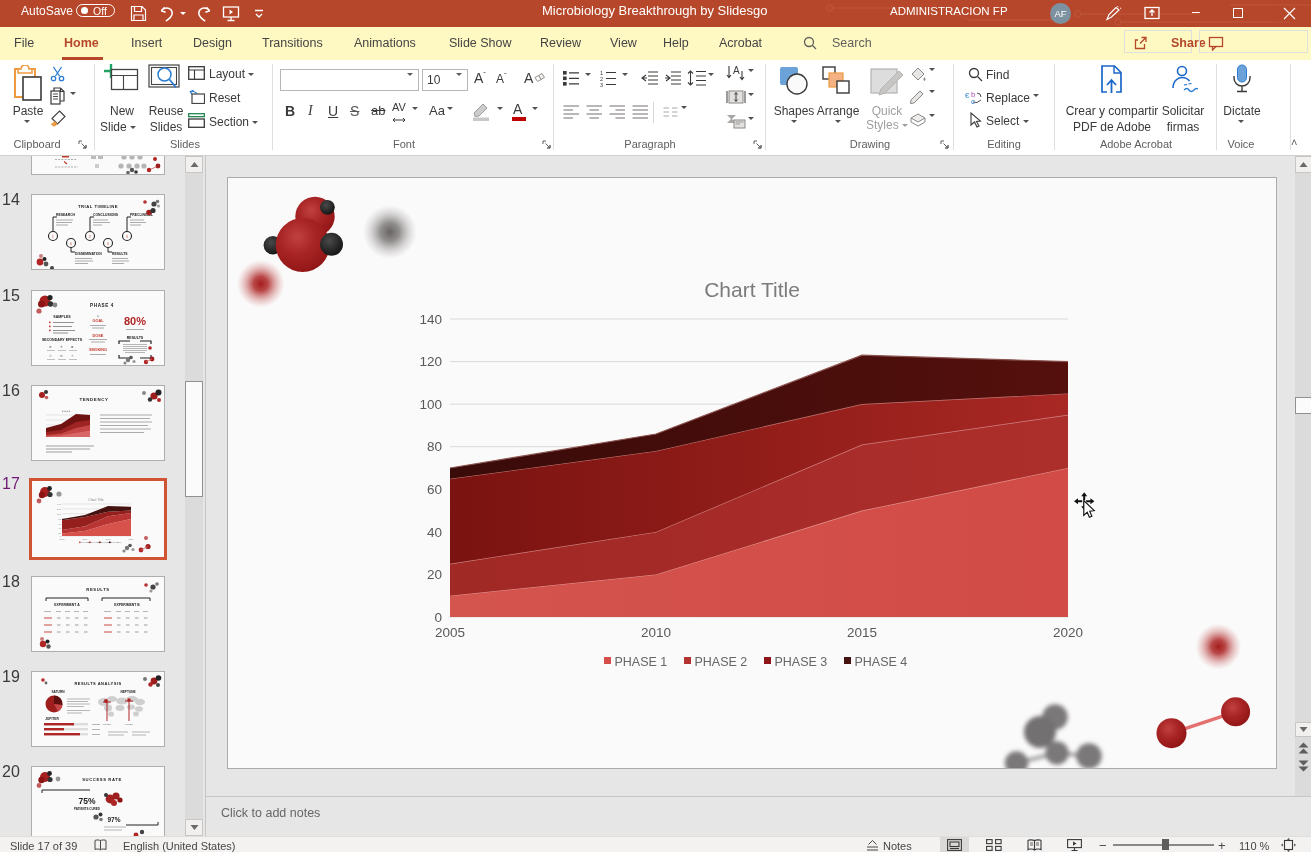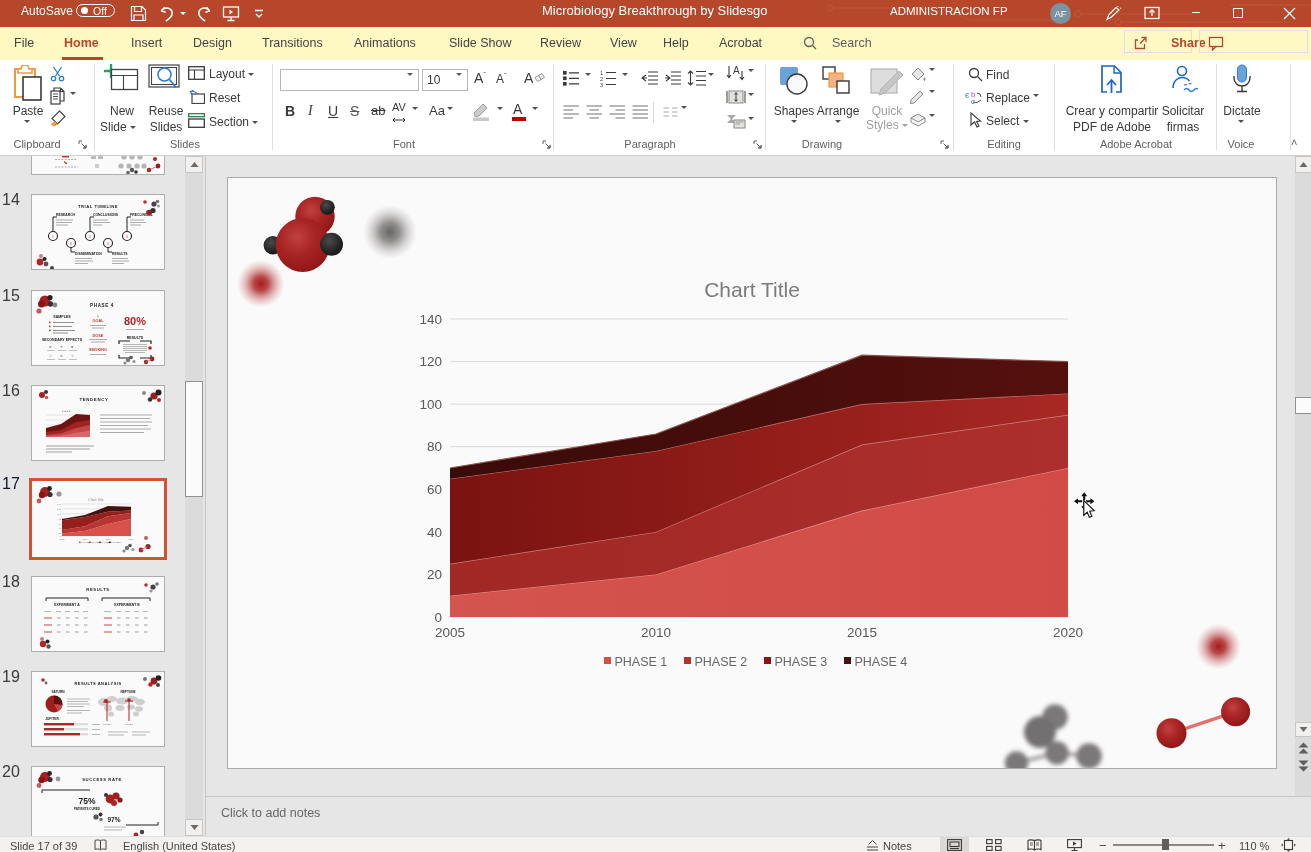--- a/index.html
+++ b/index.html
@@ -130,21 +130,21 @@
         <path d="M4.5 11.5 L4.5 15 L8 11.5"></path>
   </svg>
   <span class="tab" style="left:1228px;color:#B5472A;font-weight:bold;font-size:12.5px;margin-top:24px;">Comments</span>
 </div>
 
 <div id="ribbon">
   <div class="glabel" style="left:6px;width:62px;">Clipboard</div>
   <div class="glabel" style="left:105px;width:160px;">Slides</div>
   <div class="glabel" style="left:330px;width:148px;">Font</div>
   <div class="glabel" style="left:576px;width:148px;">Paragraph</div>
-  <div class="glabel" style="left:762px;width:120px;">Drawing</div>
+  <div class="glabel" style="left:810px;width:120px;">Drawing</div>
   <div class="glabel" style="left:964px;width:80px;">Editing</div>
   <div class="glabel" style="left:1076px;width:120px;">Adobe Acrobat</div>
   <div class="glabel" style="left:1211px;width:60px;">Voice</div>
   <div class="gsep" style="left:94px;"></div>
   <div class="gsep" style="left:272px;"></div>
   <div class="gsep" style="left:553px;"></div>
   <div class="gsep" style="left:765px;"></div>
   <div class="gsep" style="left:953px;"></div>
   <div class="gsep" style="left:1054px;"></div>
   <div class="gsep" style="left:1216px;"></div>
@@ -541,21 +541,21 @@
         <path d="M14 49 L29 47.5 L44 42 L58 39 L58 51 L14 51 Z" fill="#C64747"></path>
         <path d="M14 50.5 L29 49.5 L44 47 L58 44.5 L58 51 L14 51 Z" fill="#D86868"></path>
         <g stroke="#888" stroke-width="0.7">
           <path d="M68 29 H120 M68 32.5 H118 M68 36 H120 M68 39.5 H116 M68 43 H119 M68 46.5 H112"></path>
         </g>
         <g stroke="#777" stroke-width="0.7">
           <path d="M14 60 H62 M14 63 H58 M14 66 H40"></path>
         </g>
       </svg>
     </div>
-    <div class="thumbnum" style="top:318.5px;color:#0f172a;">17</div>
+    <div class="thumbnum" style="top:318.5px;color:#701a75;">17</div>
     <div class="thumb" style="top:322px;border:3px solid #D05434;left:29px;width:138px;height:82px;" id="th17">
       <svg width="132" height="76" viewBox="0 0 132 76">
         <circle cx="13" cy="11" r="5" fill="#A62020"></circle>
             <circle cx="10" cy="14" r="3.2" fill="#8C1414"></circle>
             <circle cx="17.5" cy="7.5" r="2.4" fill="#222"></circle>
             <circle cx="18" cy="13.5" r="2.6" fill="#333"></circle>
         <circle cx="7" cy="20" r="2.4" fill="#C25B5B"></circle>
         <circle cx="27" cy="13" r="2.6" fill="#999"></circle>
         <text x="64" y="20" text-anchor="middle" font-size="3.4" fill="#888">Chart Title</text>
         <g stroke="#CFCFCF" stroke-width="0.5">

